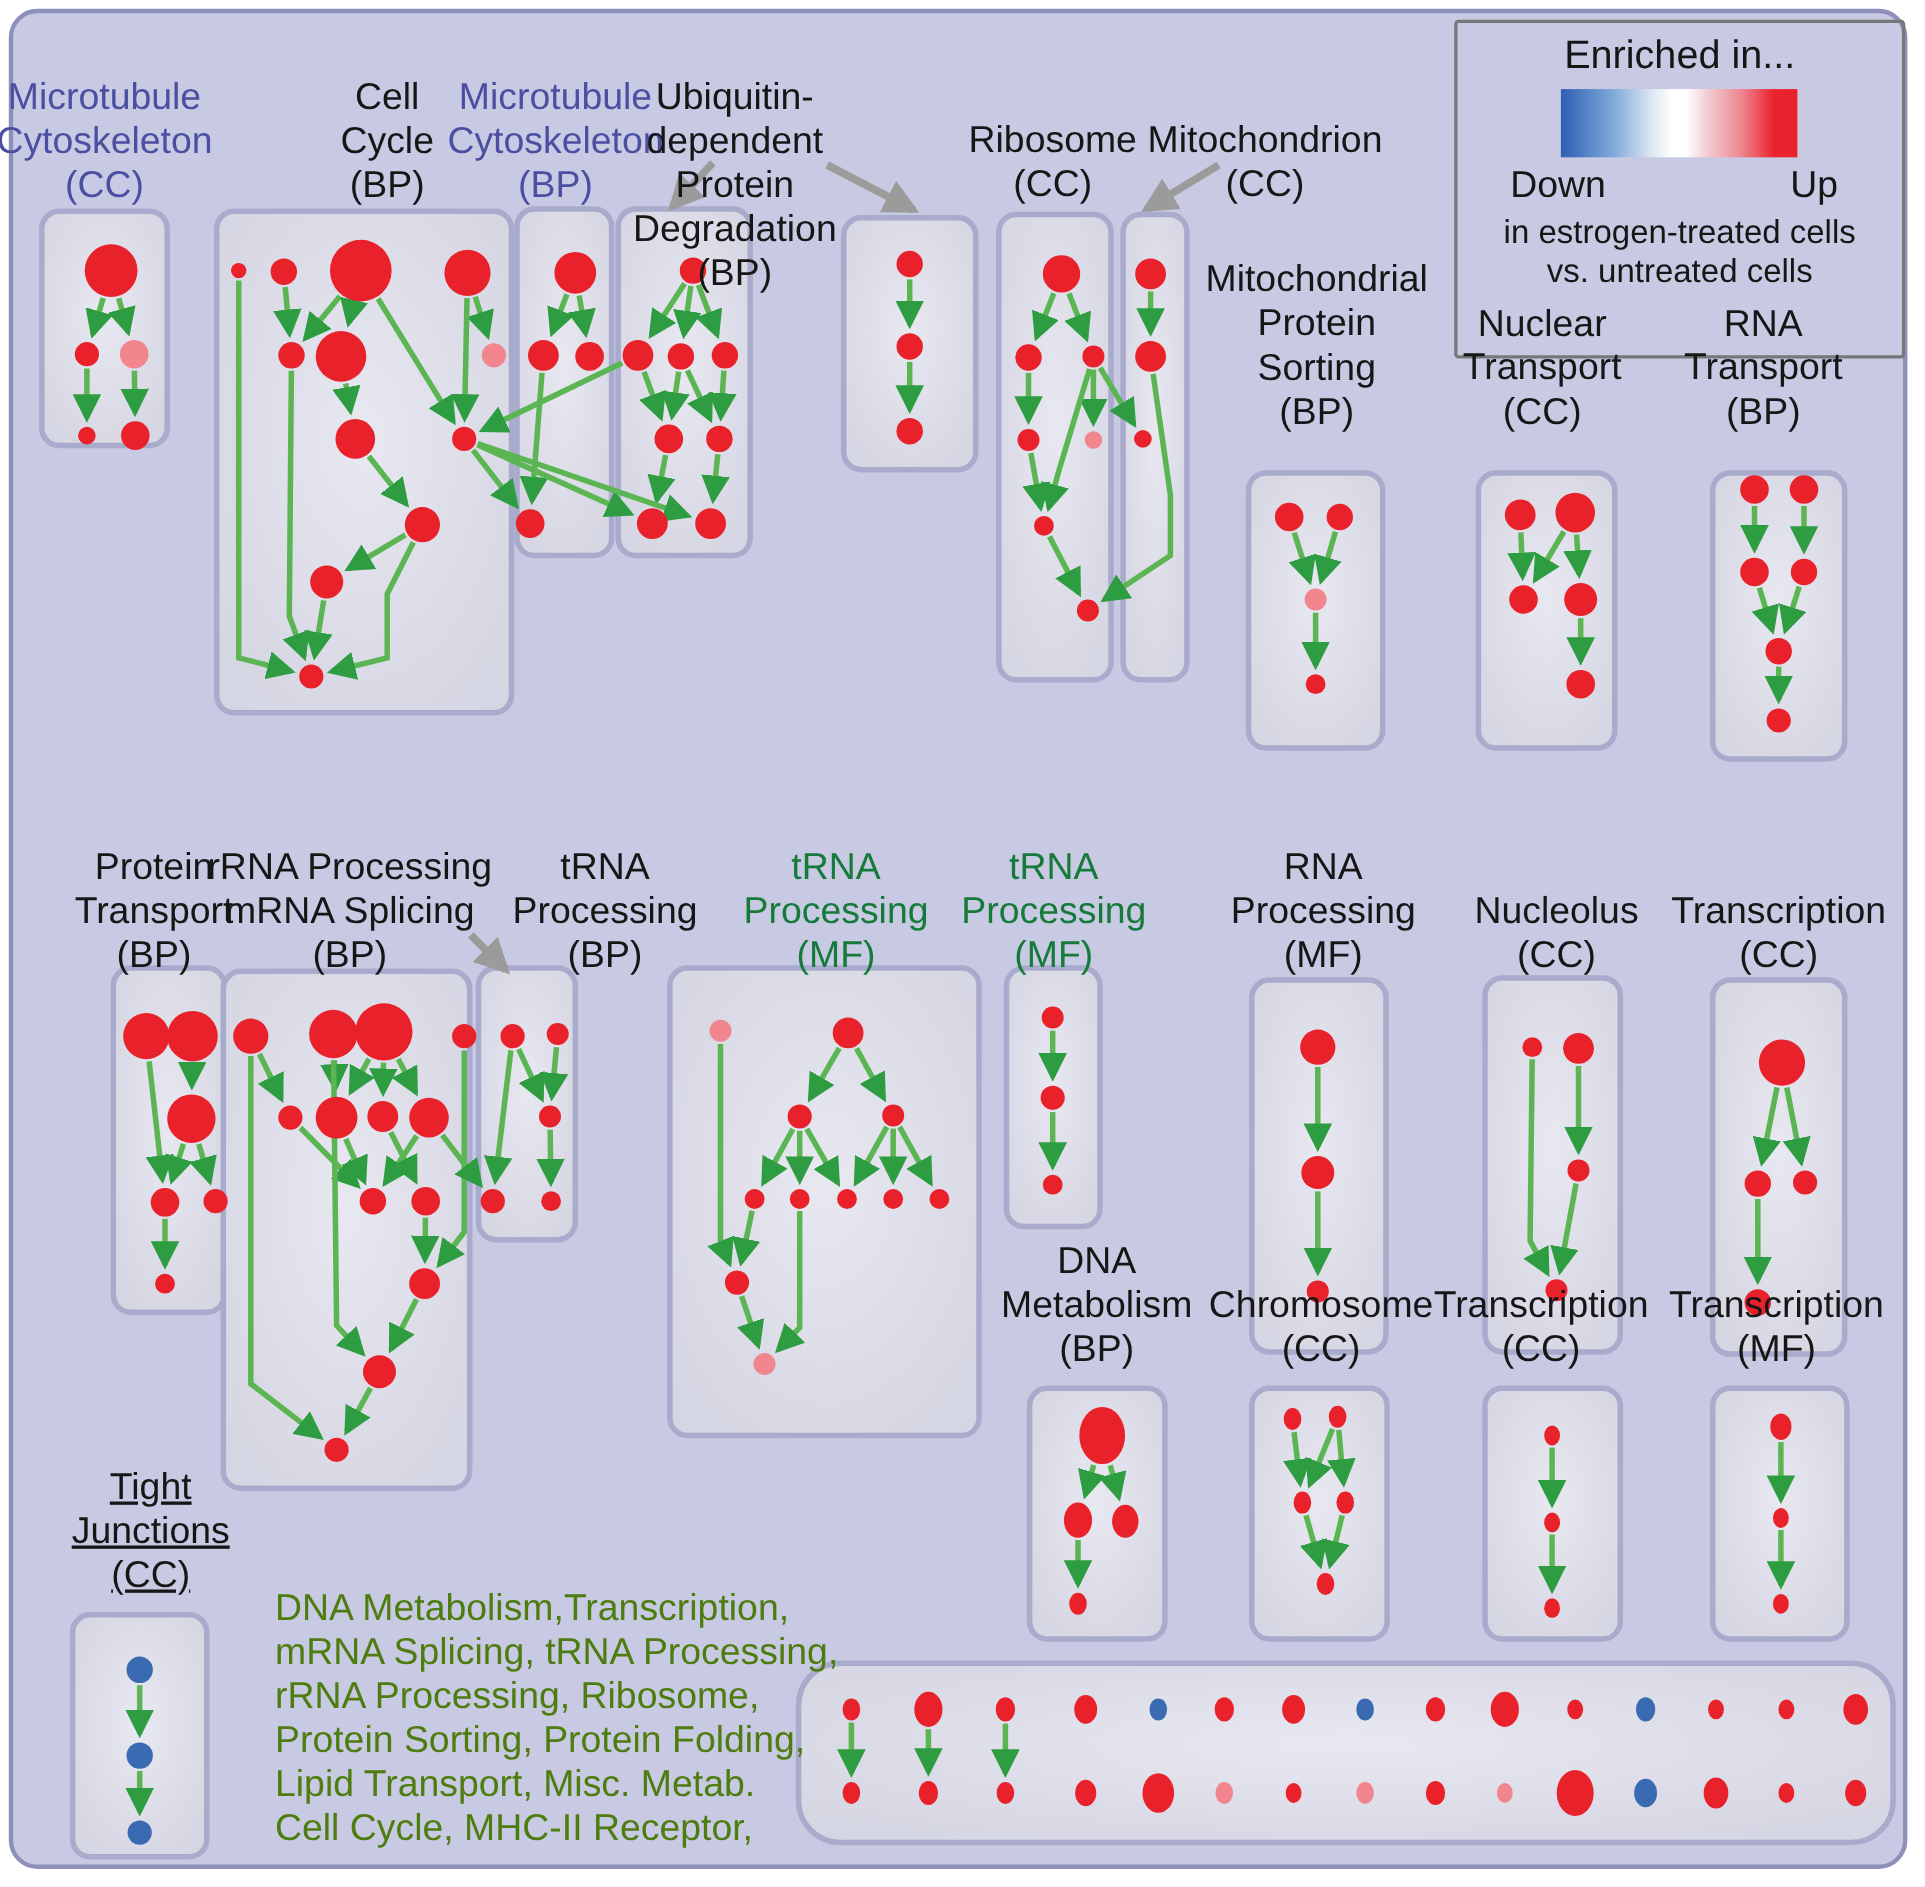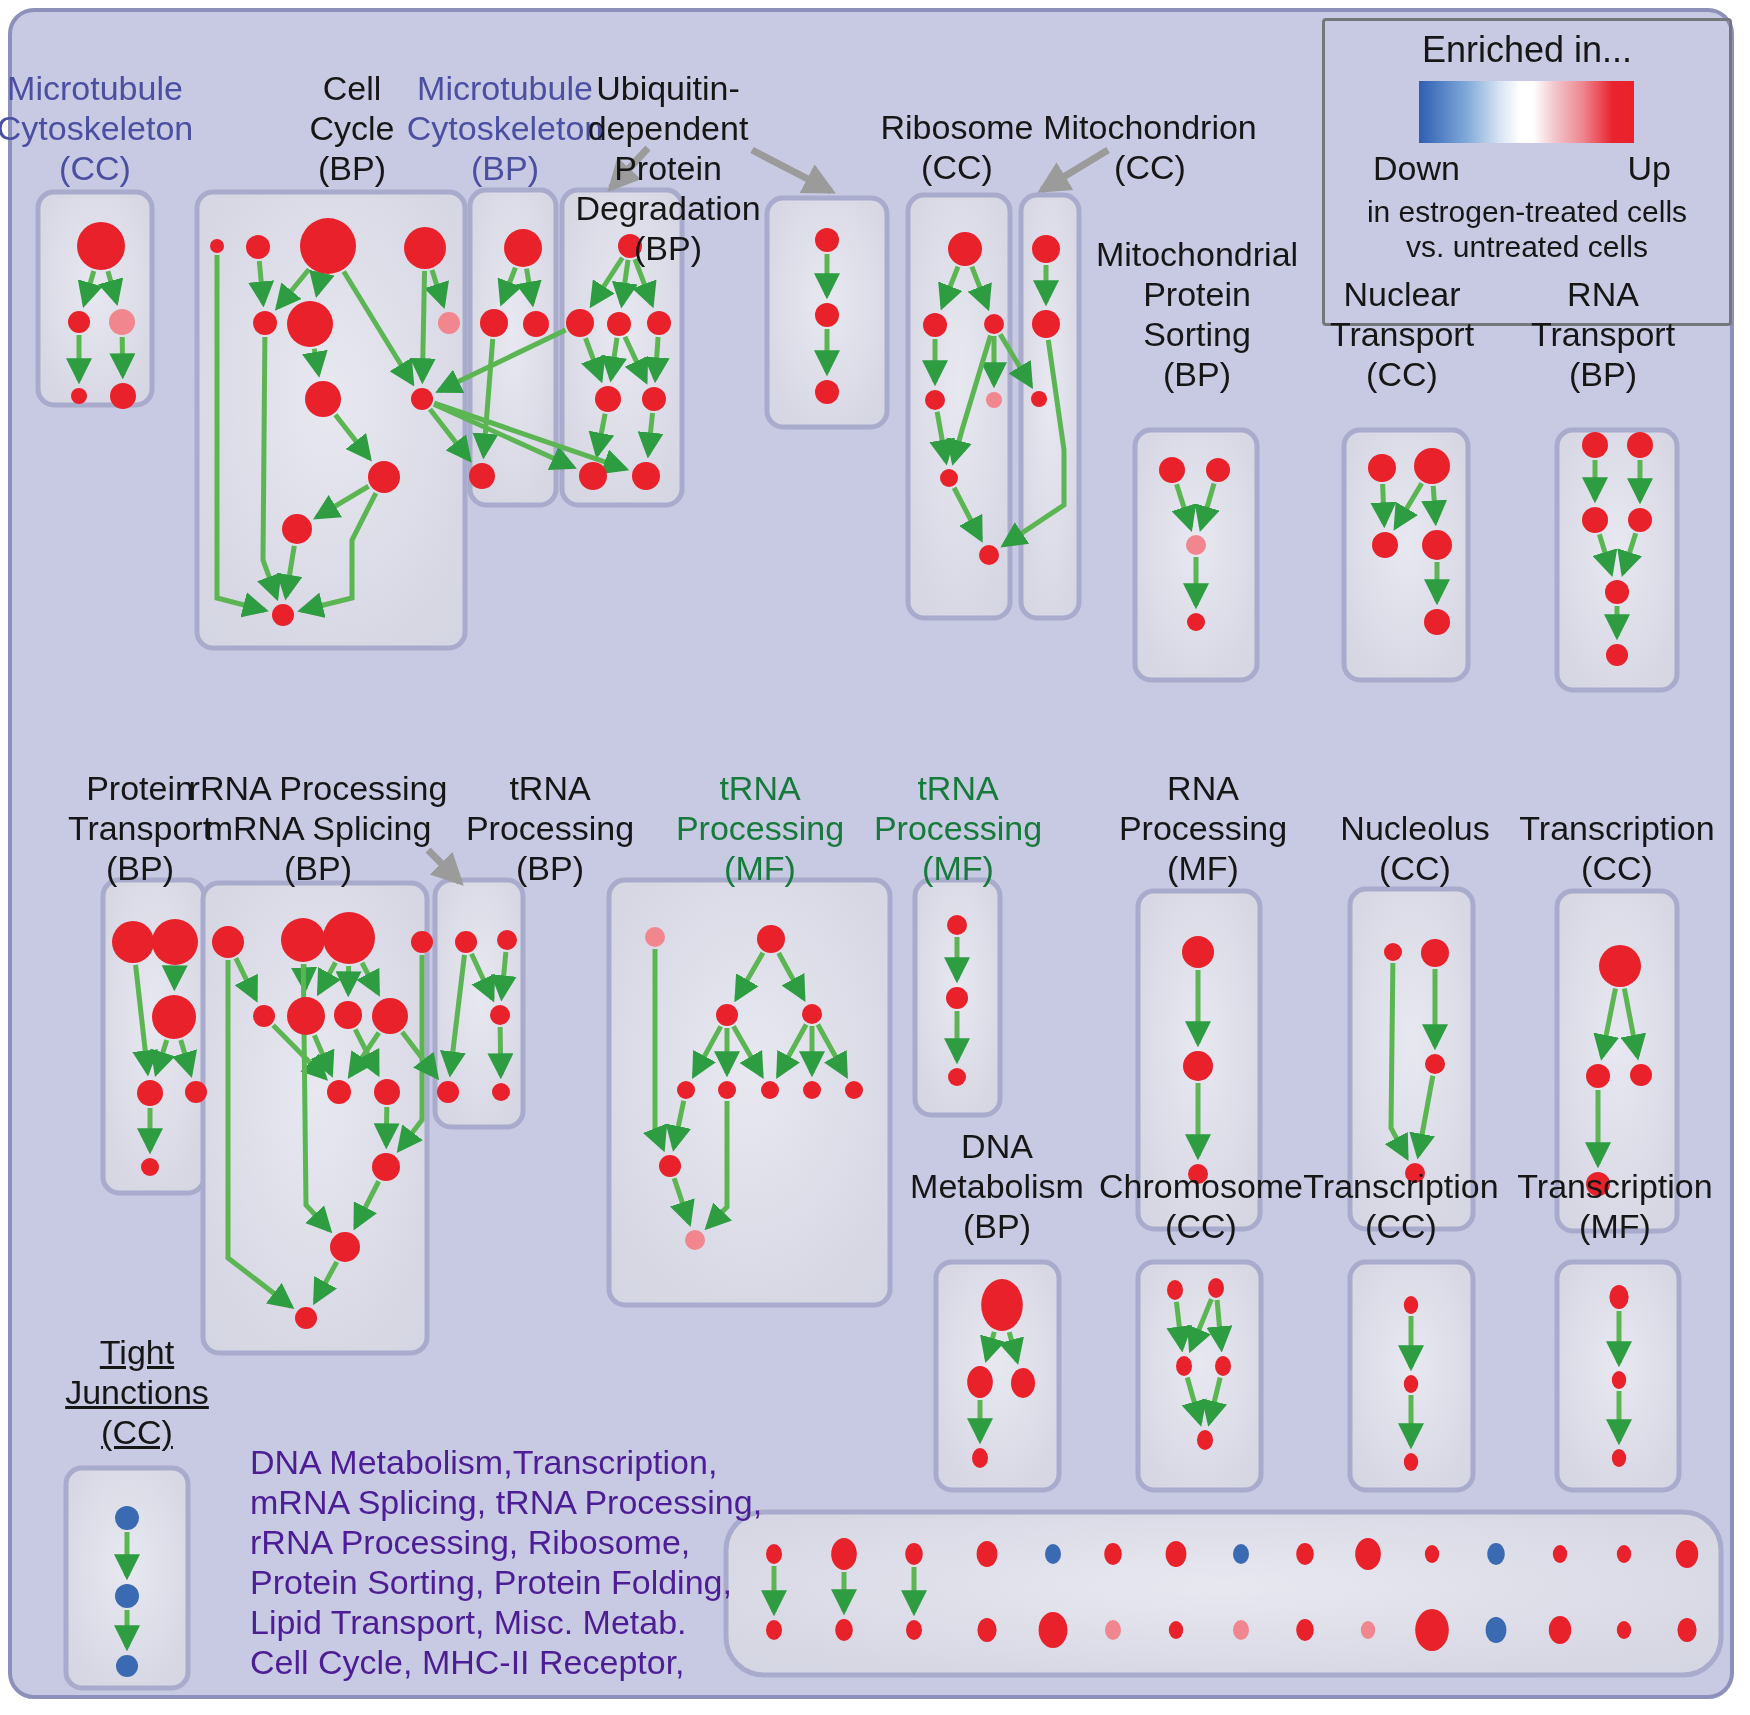--- a/index.html
+++ b/index.html
@@ -11,21 +11,21 @@
   .gray-arrow{fill:none;stroke:#9b9b9b;stroke-width:7;}
   .glabel{position:absolute;transform:translateX(-50%);text-align:center;font-size:34px;line-height:40px;white-space:nowrap;color:#161616;}
   .glabel.purple{color:#4b4fa1;}
   .glabel.green{color:#157a3a;}
   .legend{position:absolute;left:1322px;top:18px;width:410px;height:308px;border:3px solid #75787b;border-radius:4px;box-sizing:border-box;text-align:center;color:#161616;}
   .legend-title{font-size:36px;margin-top:8px;}
   .legend-bar{height:62px;margin:10px 95px 0 94px;background:linear-gradient(90deg,#2e5fb2 0%,#7fa8d9 22%,#dbe6f2 38%,#ffffff 47%,#ffffff 53%,#f2c7cd 63%,#ee8891 76%,#e92430 90%,#e92129 100%);}
   .legend-updown{display:flex;justify-content:space-between;padding:6px 58px 0 48px;font-size:34px;}
   .legend-sub{font-size:30px;line-height:35px;}
   .legend-sub.first{margin-top:6px;}
-  .textblock{position:absolute;left:250px;top:1442px;font-size:34px;line-height:40px;color:#4c1d95;white-space:nowrap;}
+  .textblock{position:absolute;left:250px;top:1442px;font-size:34px;line-height:40px;color:#4d7c0f;white-space:nowrap;}
 </style>
 </head>
 <body>
 
 <div class="stage">
   <div class="board"></div>
 
   <svg id="diagram" width="1750" height="1715">
     <defs>
       <radialGradient id="boxgrad" cx="50%" cy="45%" r="75%">

